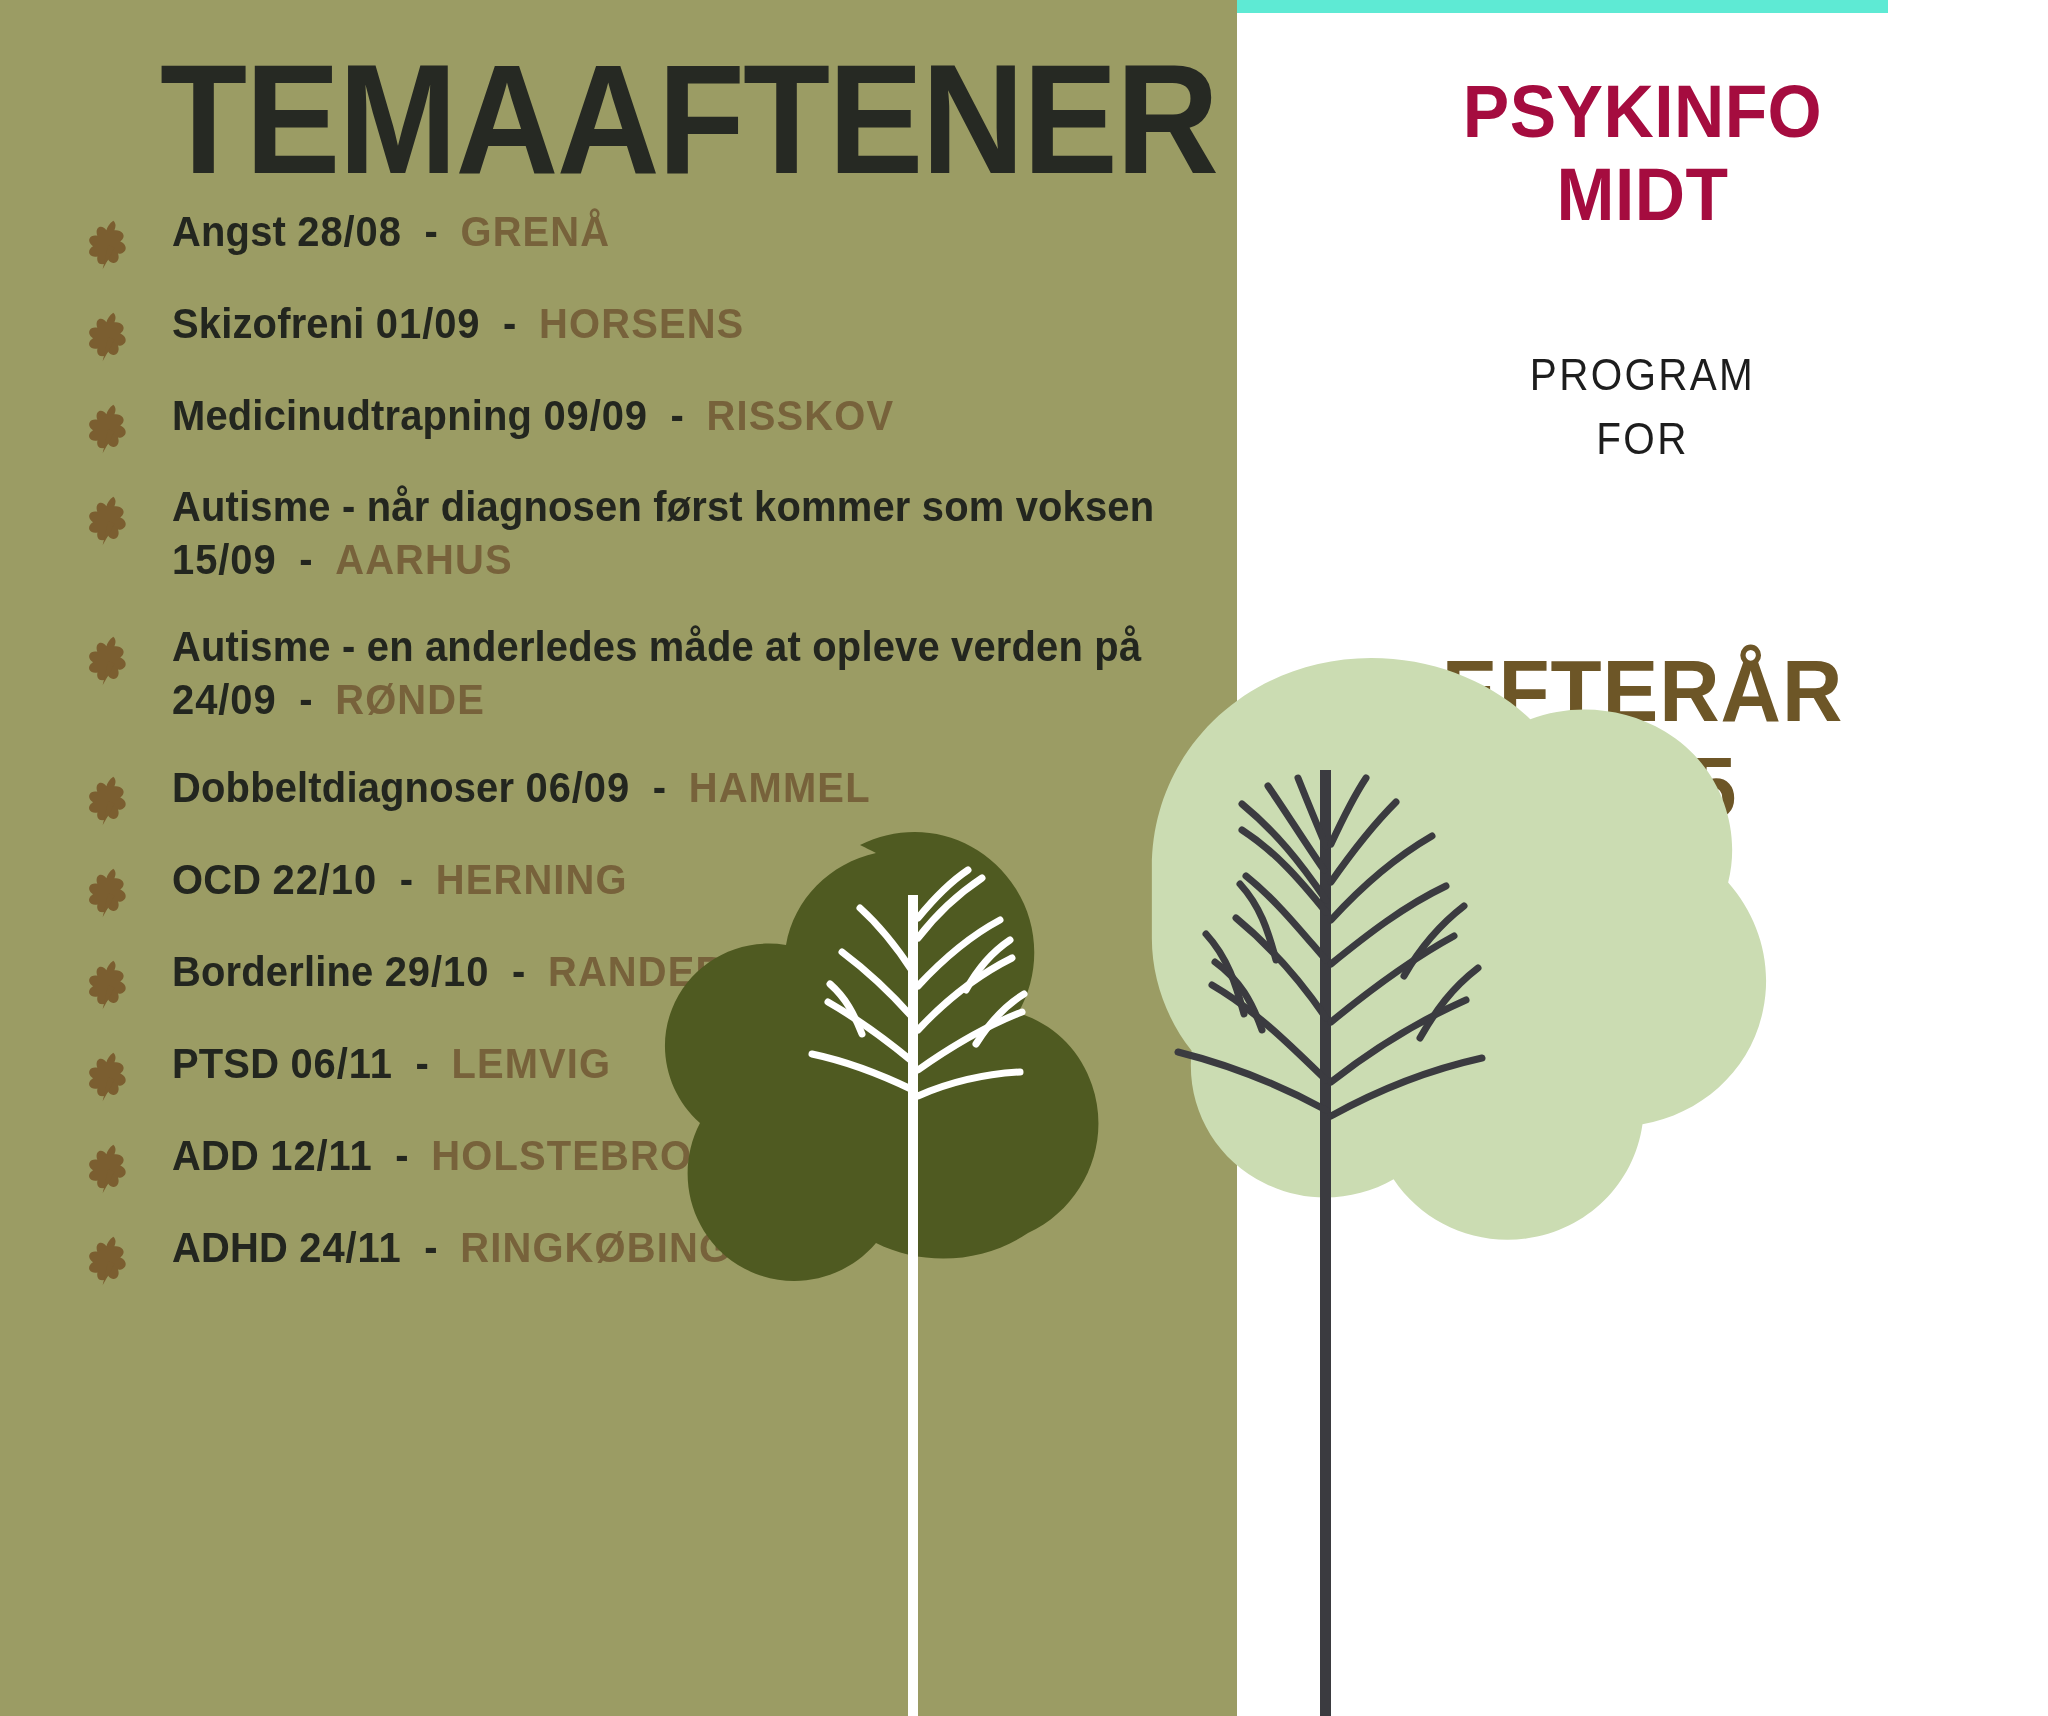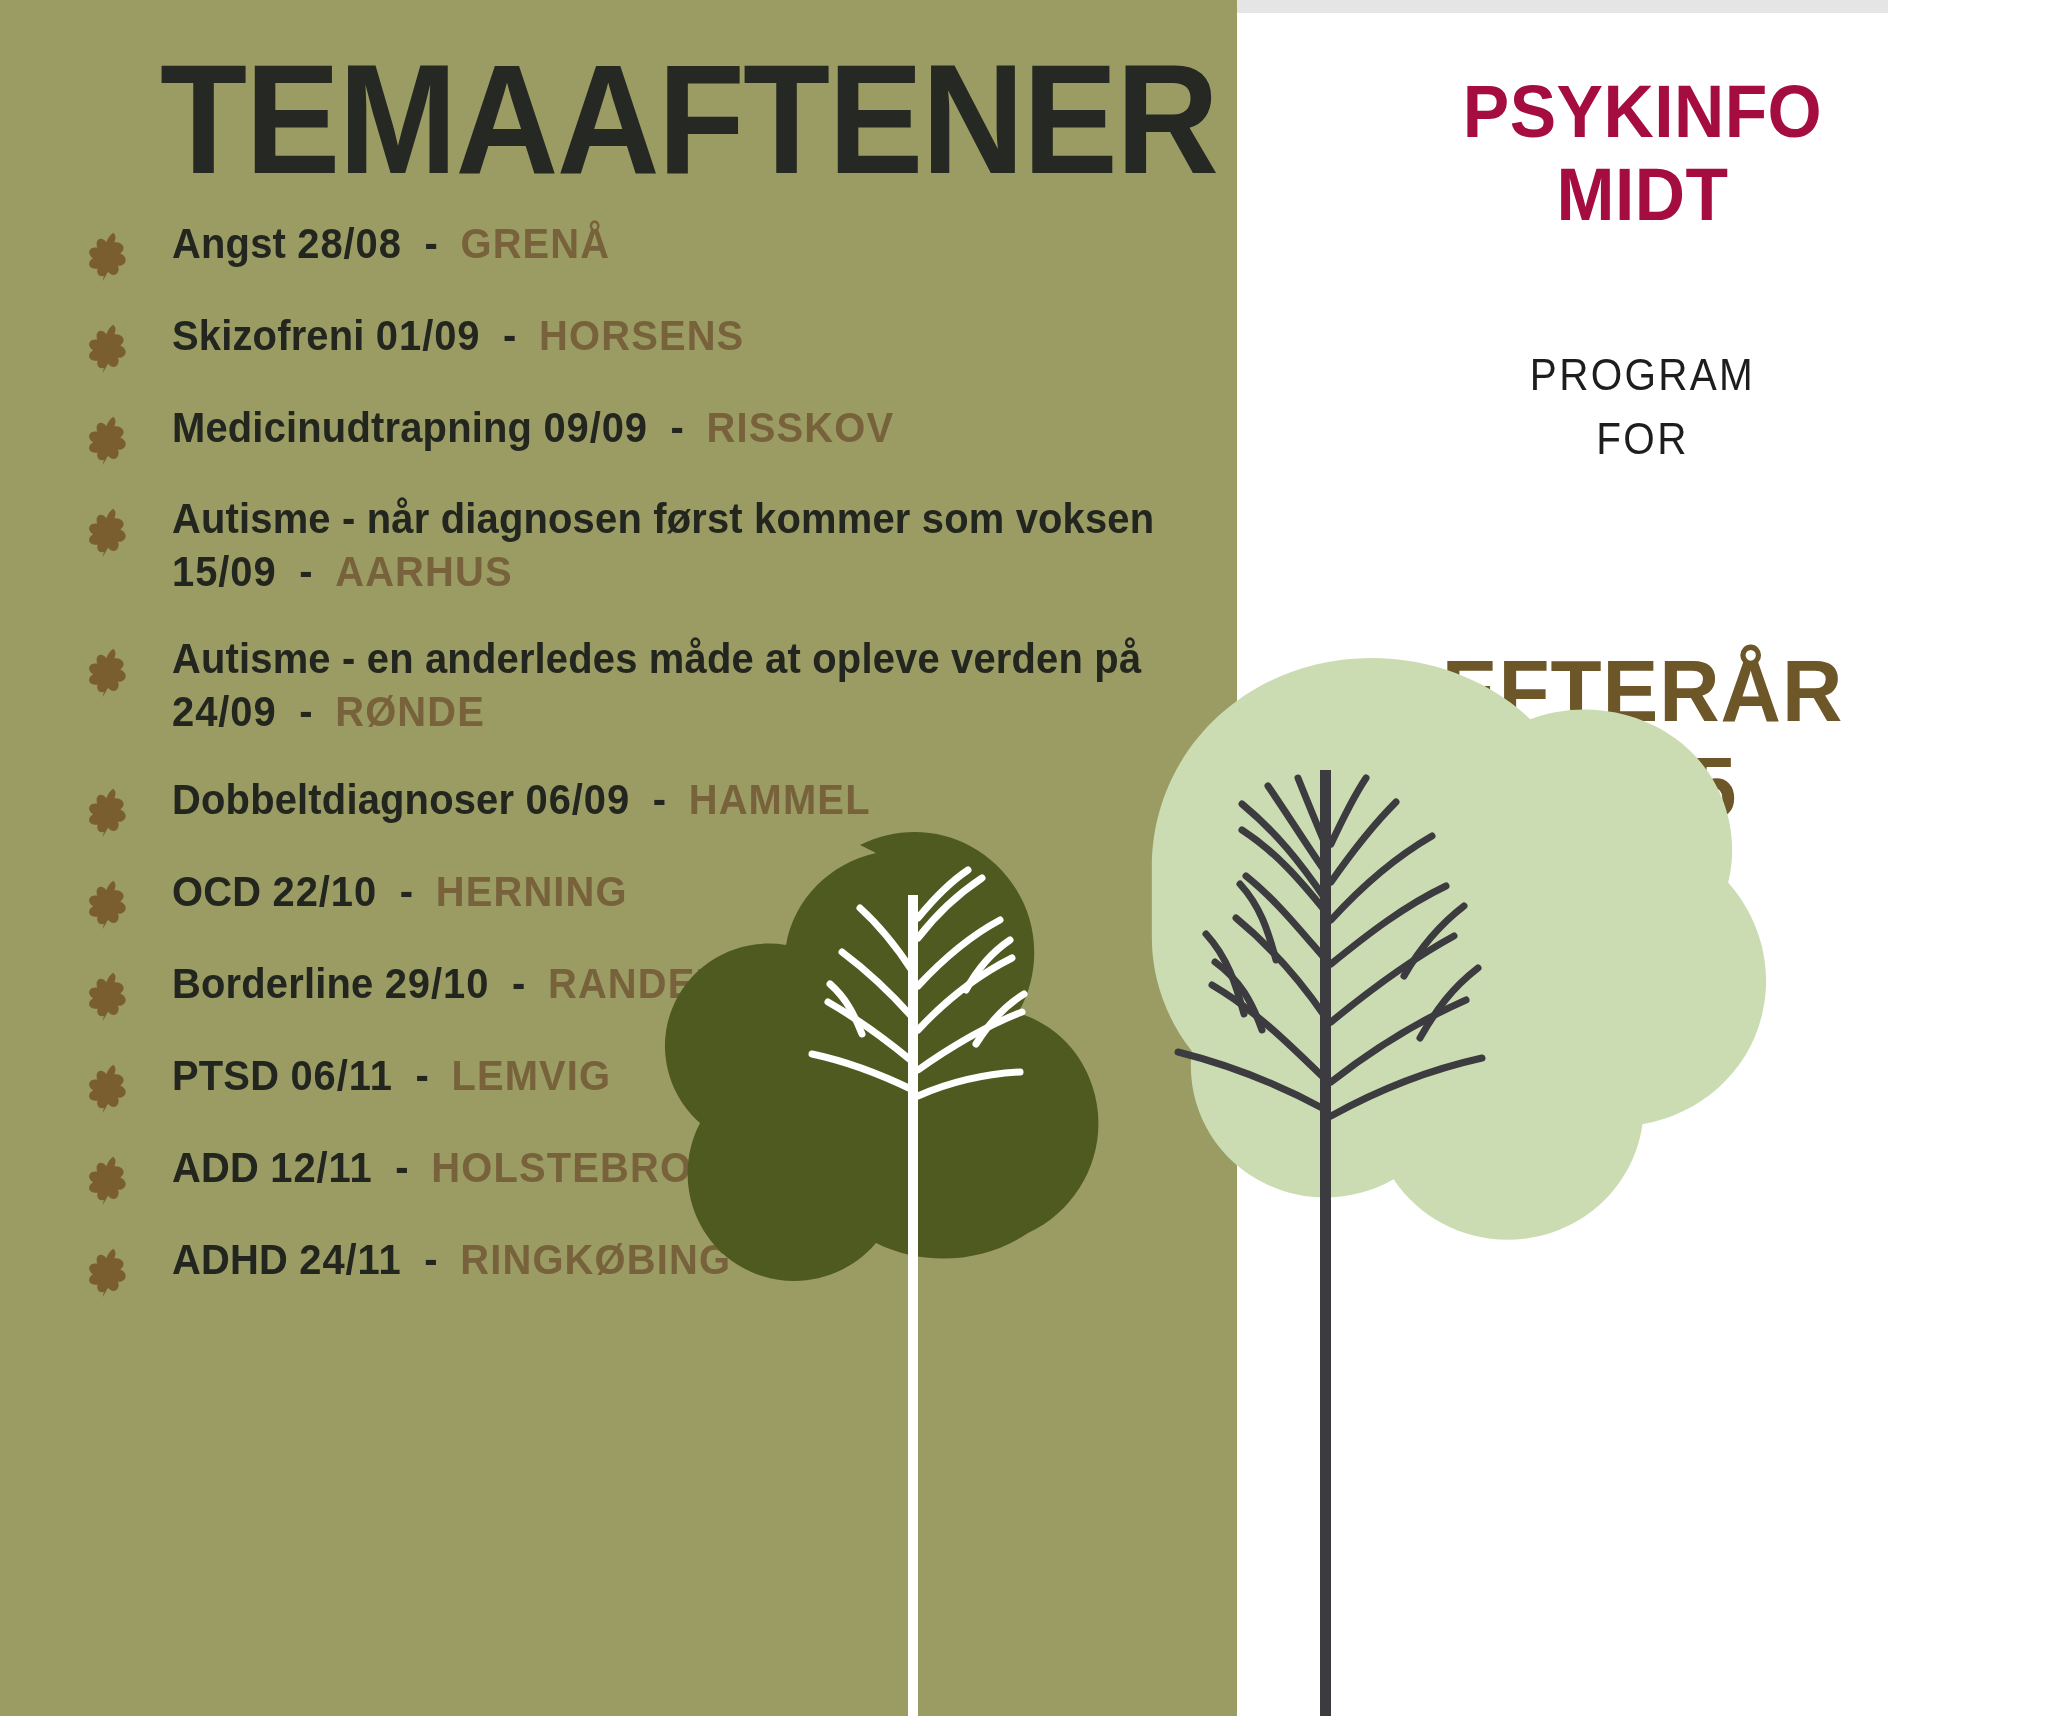--- a/index.html
+++ b/index.html
@@ -8,21 +8,21 @@
     background: #ffffff;
   }
   body {
     font-family: "Liberation Sans", sans-serif;
   }
   .poster {
     position: relative;
     width: 1888px;
     height: 1716px;
     overflow: hidden;
-    background: #e5e5e5;
+    background: #5eead4;
   }
   
   .green-panel {
     position: absolute;
     left: 0;
     top: 0;
     width: 1237px;
     height: 1716px;
     background: #9b9c64;
   }
@@ -45,21 +45,20 @@
   .event-list {
     position: absolute;
     left: 88px;
     top: 205px;
     width: 1120px;
   }
   .event-row {
     display: flex;
     align-items: flex-start;
     margin-bottom: 26px;
-    margin-top: 12px;
   }
   .pin-cell {
     width: 84px;
     flex: 0 0 84px;
     padding-top: 14px;
   }
   .pin-icon {
     display: block;
     width: 46px;
     height: 52px;

